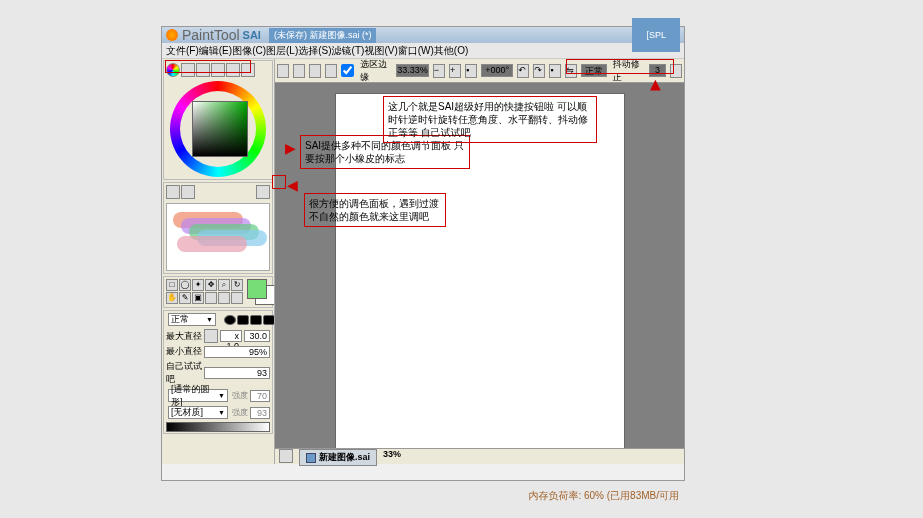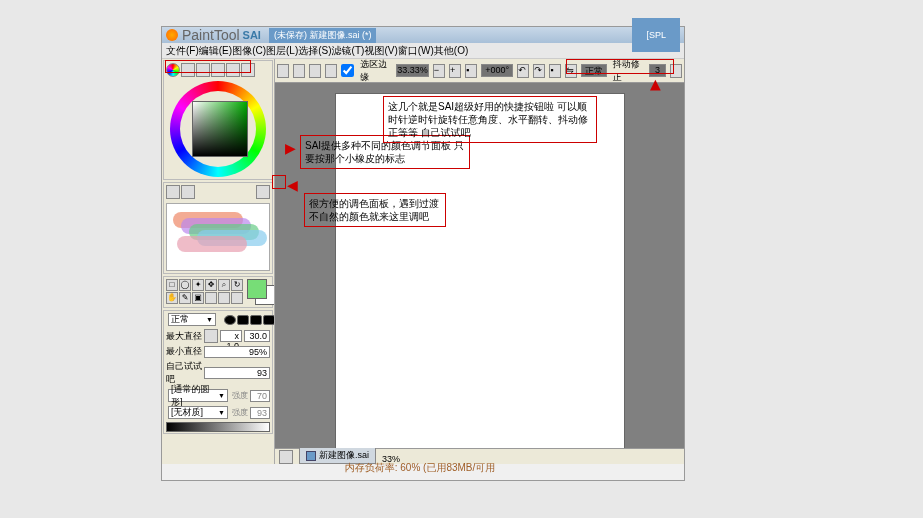--- a/index.html
+++ b/index.html
@@ -50,24 +50,24 @@
   .shapes .r{border-radius:2px;}
   .shapes .c{border-radius:50%;}
   .right { flex:1; display:flex; flex-direction:column; background:#808080;}
   .toolbar { height:24px; background:#ece9d8; display:flex; align-items:center; padding:1px 2px; gap:4px; border-bottom:1px solid #999; font-size:9px;}
   .tb { width:14px; height:14px; border:1px solid #888; background:#ddd;}
   .tlbl { font-size:9px; padding:0 2px;}
   .tinp { border:1px solid #888; background:#737373; height:13px; width:38px; font-size:9px; text-align:center;}
   .redbox { position:absolute; border:1px solid #c00;}
   .canvas-wrap { flex:1; position:relative; background:#808080; display:flex; align-items:flex-start; justify-content:center; overflow:hidden;}
   .canvas { background:#fff; width:290px; height:370px; margin-top:10px; border:1px solid #666;}
-  .status { height:16px; background:#ece9d8; border-top:1px solid #999; display:flex; align-items:flex-end; padding:0 4px; font-size:9px; gap:6px;}
+  .status { height:16px; background:#ece9d8; border-top:1px solid #999; display:flex; align-items:flex-start; padding:0 4px; font-size:9px; gap:6px;font-weight:bold;}
   .tab { background:#d0d8e0; border:1px solid #888; padding:1px 6px; display:flex; align-items:center; gap:3px;}
   .tab .doticon{width:10px;height:10px;background:#6a9ac8;border:1px solid #446;}
-  .footer { position:absolute; left:161px; bottom:42px; width:524px; height:15px; font-size:10px; color:#a06028; text-align:center; padding-right:6px;}
+  .footer { position:absolute; left:161px; bottom:14px; width:524px; height:15px; font-size:10px; color:#a06028; text-align:right; padding-right:6px;}
   .annot-box { position:absolute; border:1px solid #c00; font-size:10px; color:#000; padding:3px 4px; background:rgba(255,255,255,0.0); line-height:13px;}
   .arrow-r { position:absolute; color:#c00; font-size:14px;}
 </style>
 </head>
 <body>
 
 <div class="app">
 
   <div class="titlebar">
     <span class="logo"></span>

